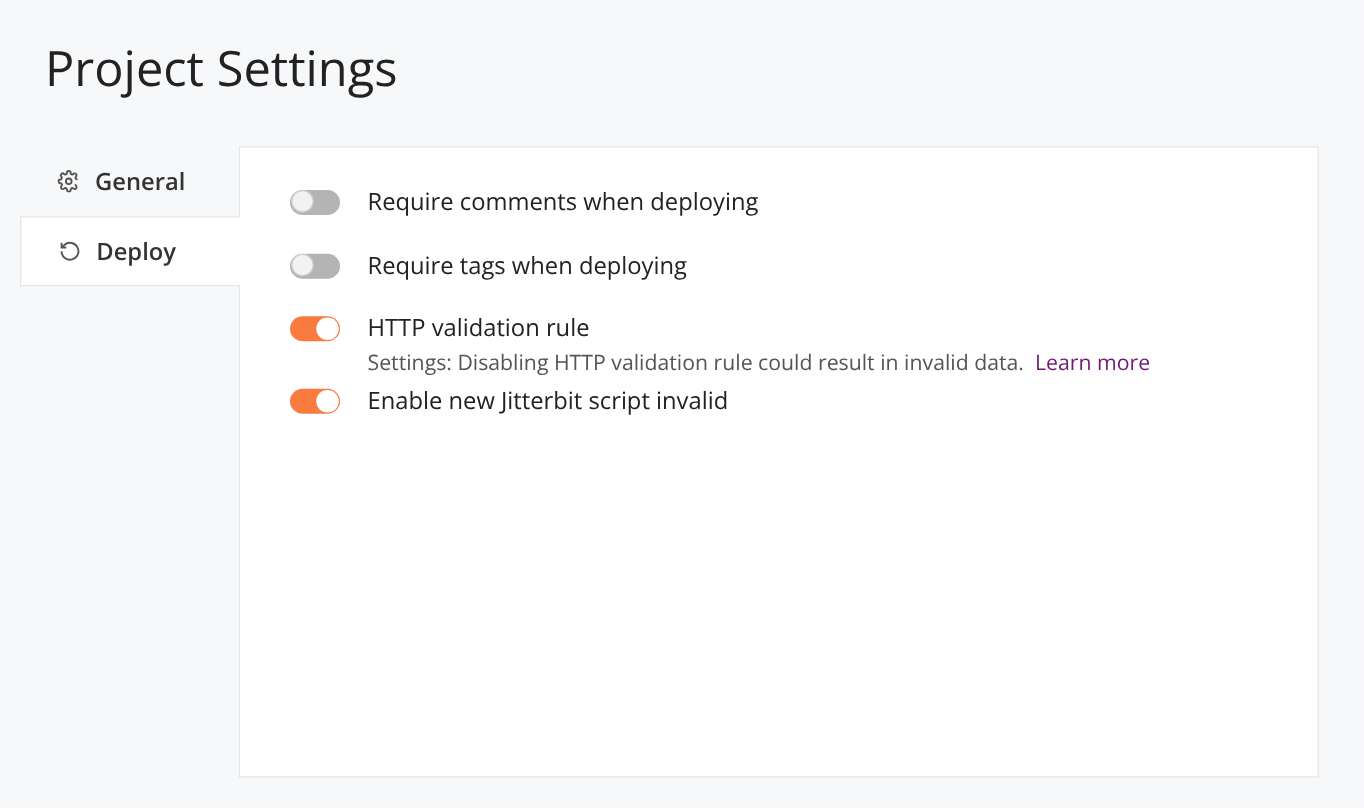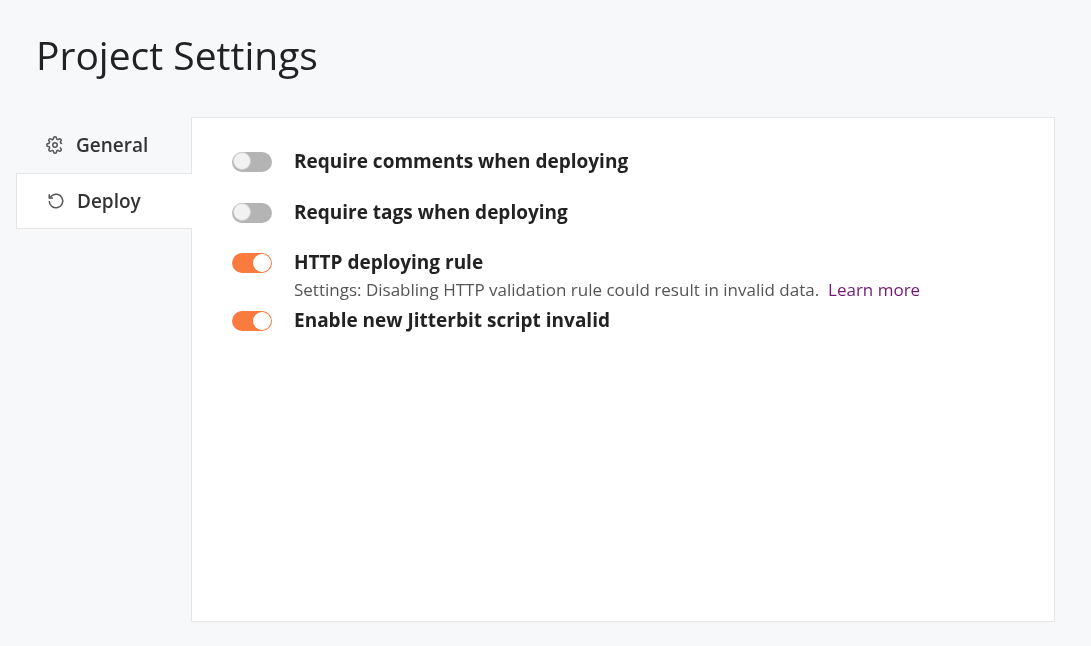--- a/index.html
+++ b/index.html
@@ -102,21 +102,21 @@
       height: 18px;
       top: 0px;
     }
     .toggle.on .knob {
       right: 1px;
       background: #ffffff;
     }
     .setting-text { flex: 1; }
     .setting-label {
       font-size: 19px;
-      font-weight: 700;
+      font-weight: 400;
       color: #222;
       line-height: 1.4;
     }
     .setting-desc {
       font-size: 17px;
       color: #555;
       margin-top: 2px;
       font-weight: 400;
     }
     .learn-more {
@@ -172,21 +172,21 @@
       <div class="setting-text">
         <div class="setting-label">Require tags when deploying</div>
       </div>
     </div>
 
     <div class="setting-row tight">
       <div class="toggle on">
         <div class="knob"></div>
       </div>
       <div class="setting-text">
-        <div class="setting-label">HTTP deploying rule</div>
+        <div class="setting-label">HTTP validation rule</div>
         <div class="setting-desc">
           <span>Settings: Disabling HTTP validation rule could result in invalid data.</span>
           <span>&nbsp;</span><a class="learn-more">Learn more</a>
         </div>
       </div>
     </div>
 
     <div class="setting-row">
       <div class="toggle on">
         <div class="knob"></div>

